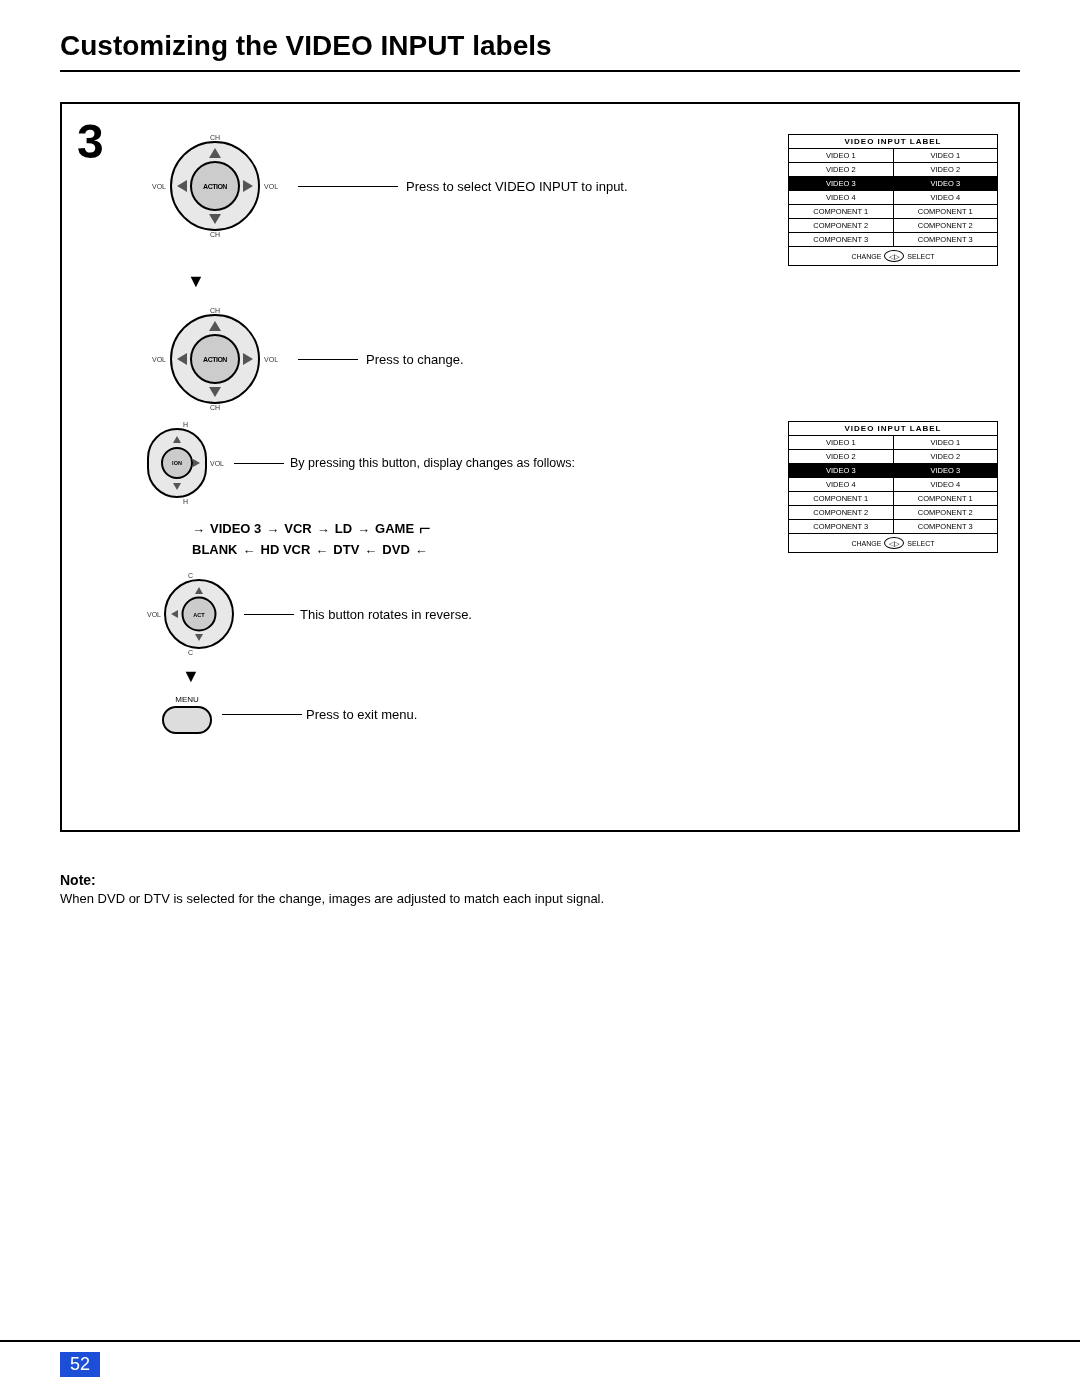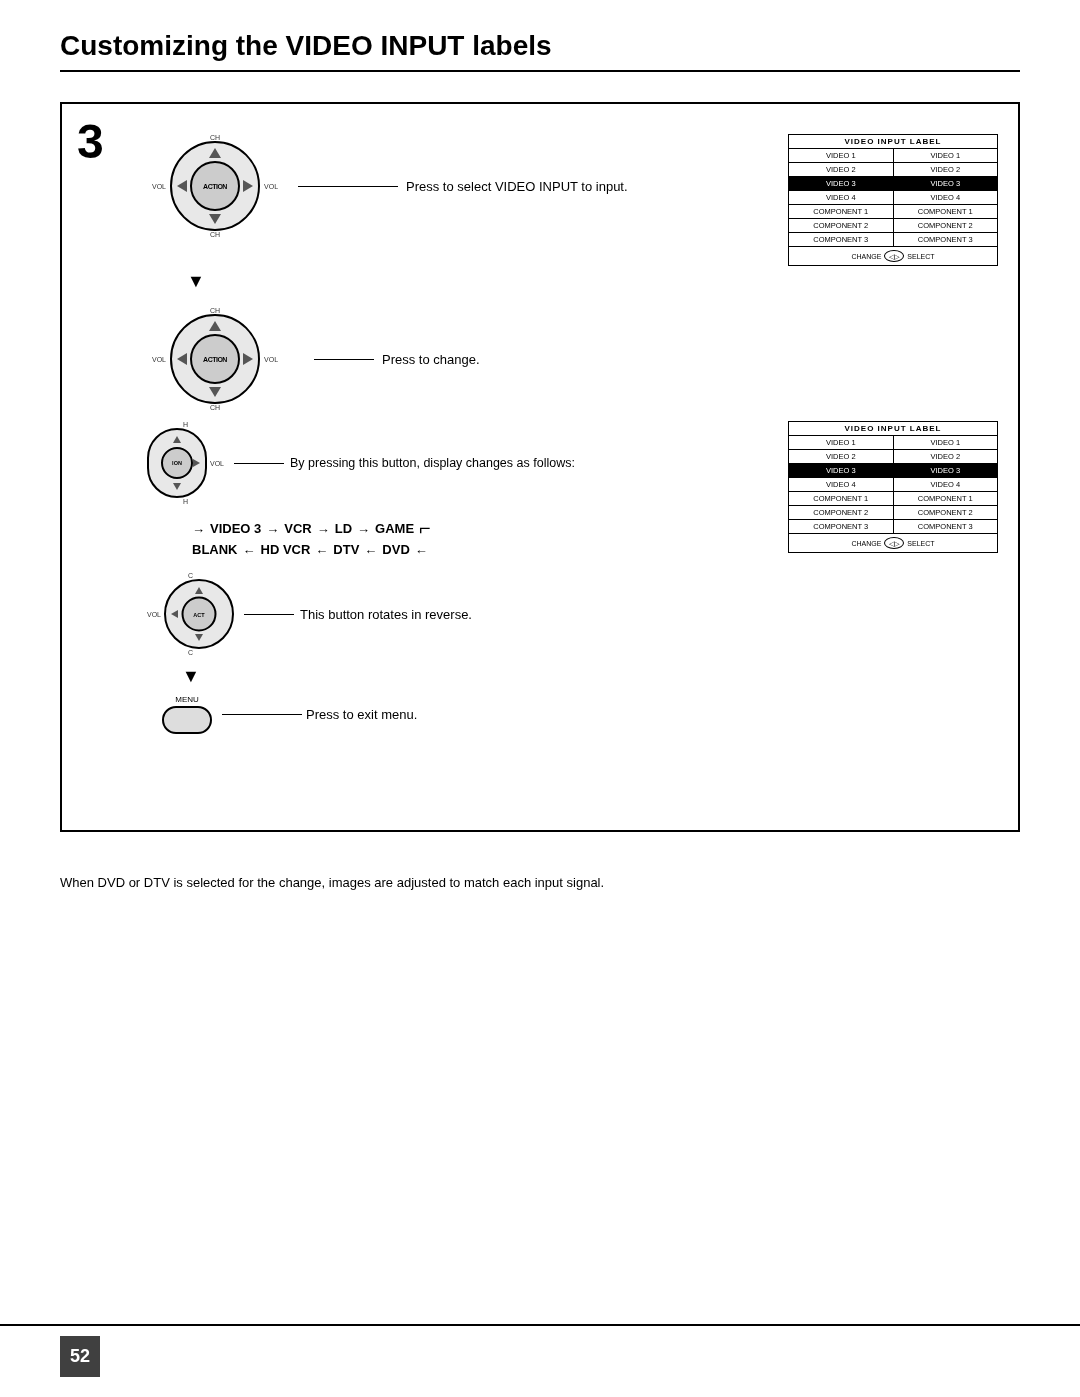--- a/index.html
+++ b/index.html
@@ -190,24 +190,24 @@
     
     .page-number-section {
       margin-top: auto;
       padding: 10px 60px 20px 60px;
       border-top: 2px solid #000;
       display: flex;
       align-items: center;
     }
     .page-number {
       font-size: 18px;
-      font-weight: bold;
-      background: #404040;
+      font-weight: normal;
+      background: #1d4ed8;
       color: #fff;
-      padding: 10px 10px;
+      padding: 2px 10px;
     }
 
     
     .sec1 {
       display: flex;
       margin-top: 10px;
     }
     .sec1-left {
       flex: 1;
       display: flex;
@@ -303,21 +303,21 @@
               <span>SELECT</span>
             </div>
           </div>
         </div>
       </div>
 
       <div style="font-size:18px;margin-left:45px;margin-top:5px;margin-bottom:5px;">▼</div>
 
       <div class="sec1">
         <div class="sec1-left">
-          <div style="display:flex;align-items:center;gap:16px;margin-left:10px;justify-content:center;">
+          <div style="display:flex;align-items:center;gap:0;margin-left:10px;justify-content:center;">
             <div class="remote-wrapper">
               <div class="small-remote-label">CH</div>
               <div style="display:flex;align-items:center;">
                 <div class="small-remote-label" style="margin-right:4px;">VOL</div>
                 <div class="remote-btn">
                   <div class="arrow-top"></div>
                   <div class="arrow-bottom"></div>
                   <div class="arrow-left"></div>
                   <div class="arrow-right"></div>
                   <div class="remote-btn-inner">ACTION</div>
@@ -461,20 +461,21 @@
         <div style="display:flex;align-items:center;gap:4px;">
           <div style="width:80px;height:1px;background:#000;"></div>
           <div style="font-size:13px;">Press to exit menu.</div>
         </div>
       </div>
 
     </div>
   </div>
 
   <div class="note-section">
+    <div class="note-label">Note:</div>
     <div class="note-text">When DVD or DTV is selected for the change, images are adjusted to match each input signal.</div>
   </div>
 
   <div style="flex:1;"></div>
 
   <div class="page-number-section">
     <div class="page-number">52</div>
   </div>
 
 </div>

